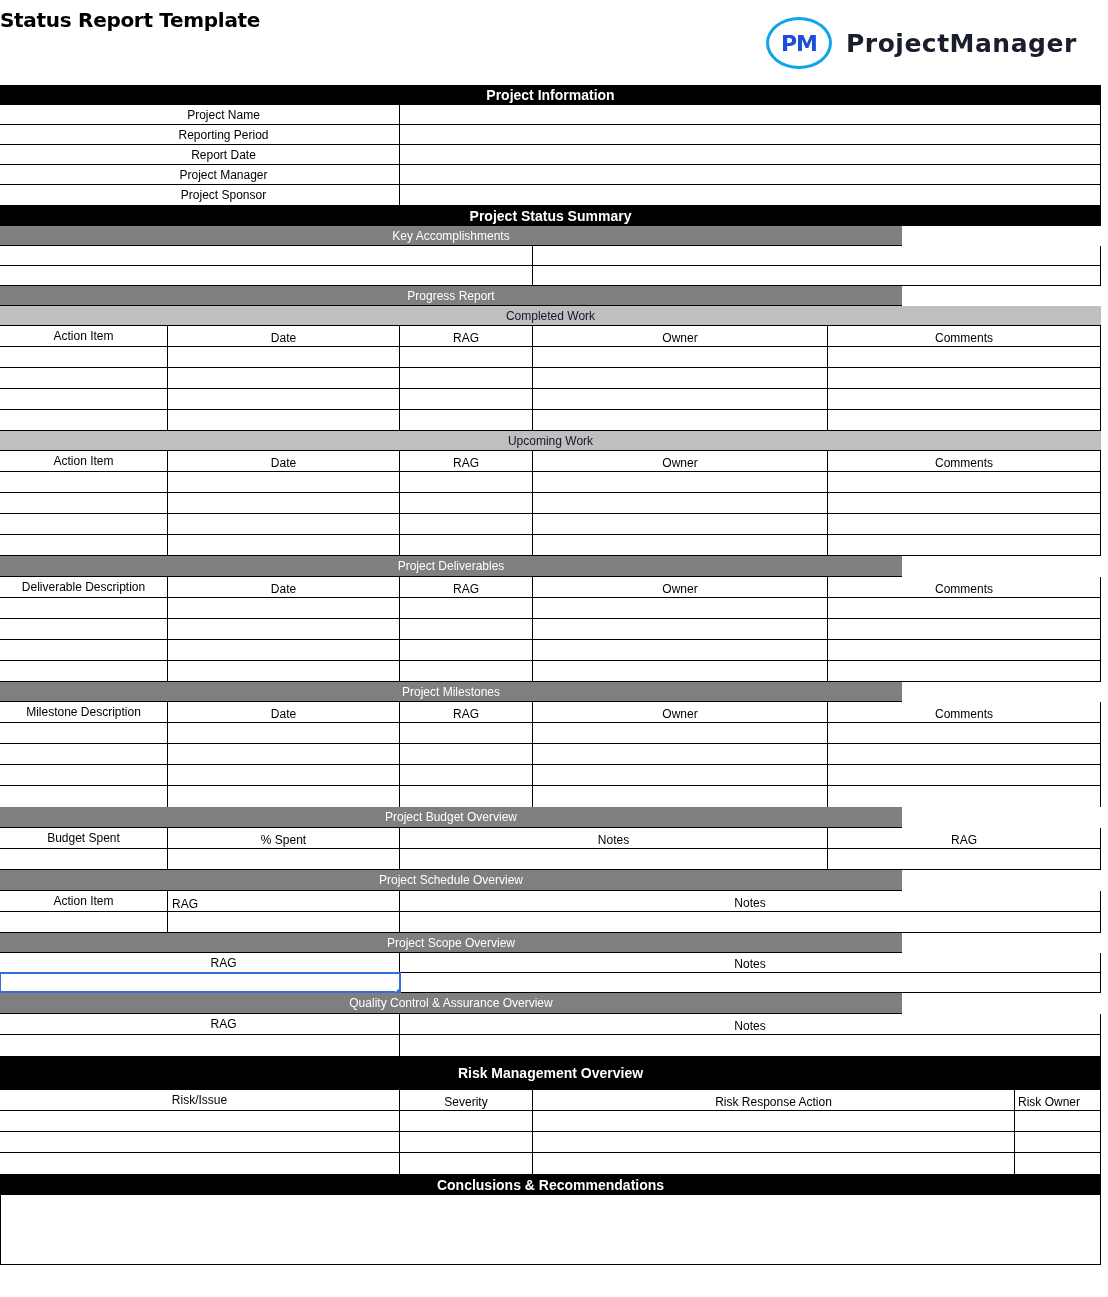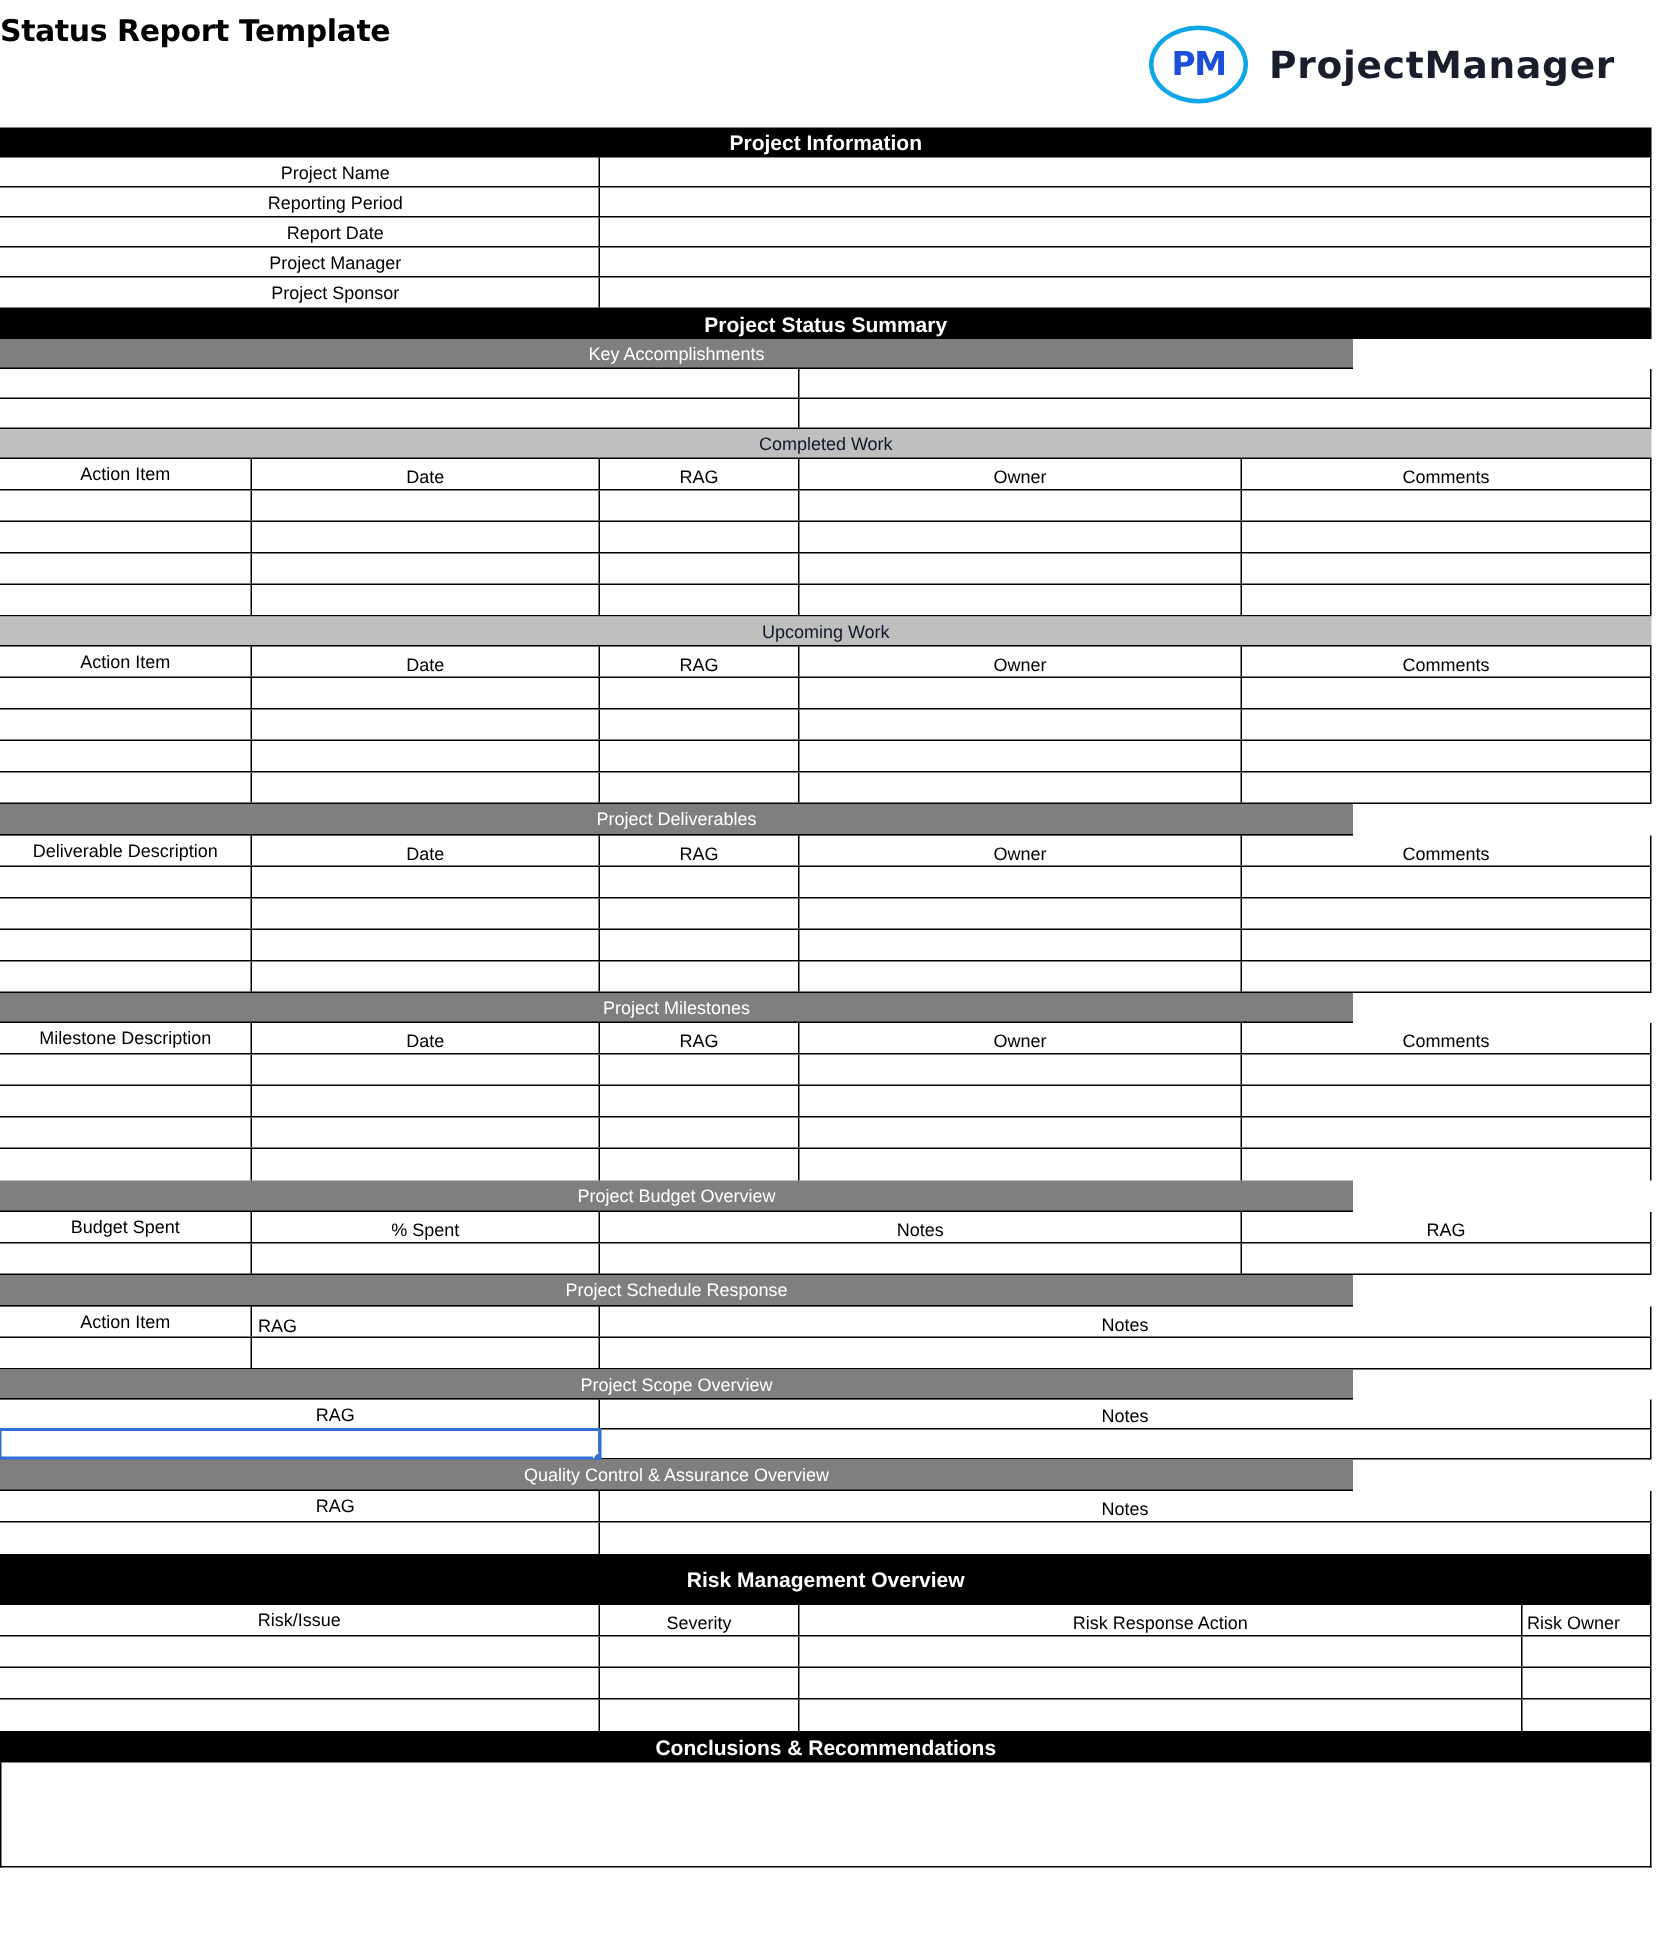--- a/index.html
+++ b/index.html
@@ -94,20 +94,21 @@
   <div class="hdr-black h21">Project Status Summary</div>
   <div class="hdr-gray h20">Key Accomplishments</div>
   <div class="row h20">
     <div class="cell ka-l"></div>
     <div class="cell ka-r"></div>
   </div>
   <div class="row h20">
     <div class="cell ka-l"></div>
     <div class="cell ka-r"></div>
   </div>
+  <div class="hdr-gray h20">Progress Report</div>
 
   <div class="hdr-light h20">Completed Work</div>
   <div class="row h21">
     <div class="cell c1">Action Item</div>
     <div class="cell c2 bottom">Date</div>
     <div class="cell c3 bottom">RAG</div>
     <div class="cell c4 bottom">Owner</div>
     <div class="cell c5 bottom">Comments</div>
   </div>
   <div class="row h21">
@@ -257,21 +258,21 @@
     <div class="cell bud-notes bottom">Notes</div>
     <div class="cell c5 bottom">RAG</div>
   </div>
   <div class="row h21">
     <div class="cell c1"></div>
     <div class="cell c2"></div>
     <div class="cell bud-notes"></div>
     <div class="cell c5"></div>
   </div>
 
-  <div class="hdr-gray h21">Project Schedule Response</div>
+  <div class="hdr-gray h21">Project Schedule Overview</div>
   <div class="row h21">
     <div class="cell c1">Action Item</div>
     <div class="cell sched-rag">RAG</div>
     <div class="cell sched-notes bottom">Notes</div>
   </div>
   <div class="row h21">
     <div class="cell c1"></div>
     <div class="cell c2"></div>
     <div class="cell sched-notes"></div>
   </div>

